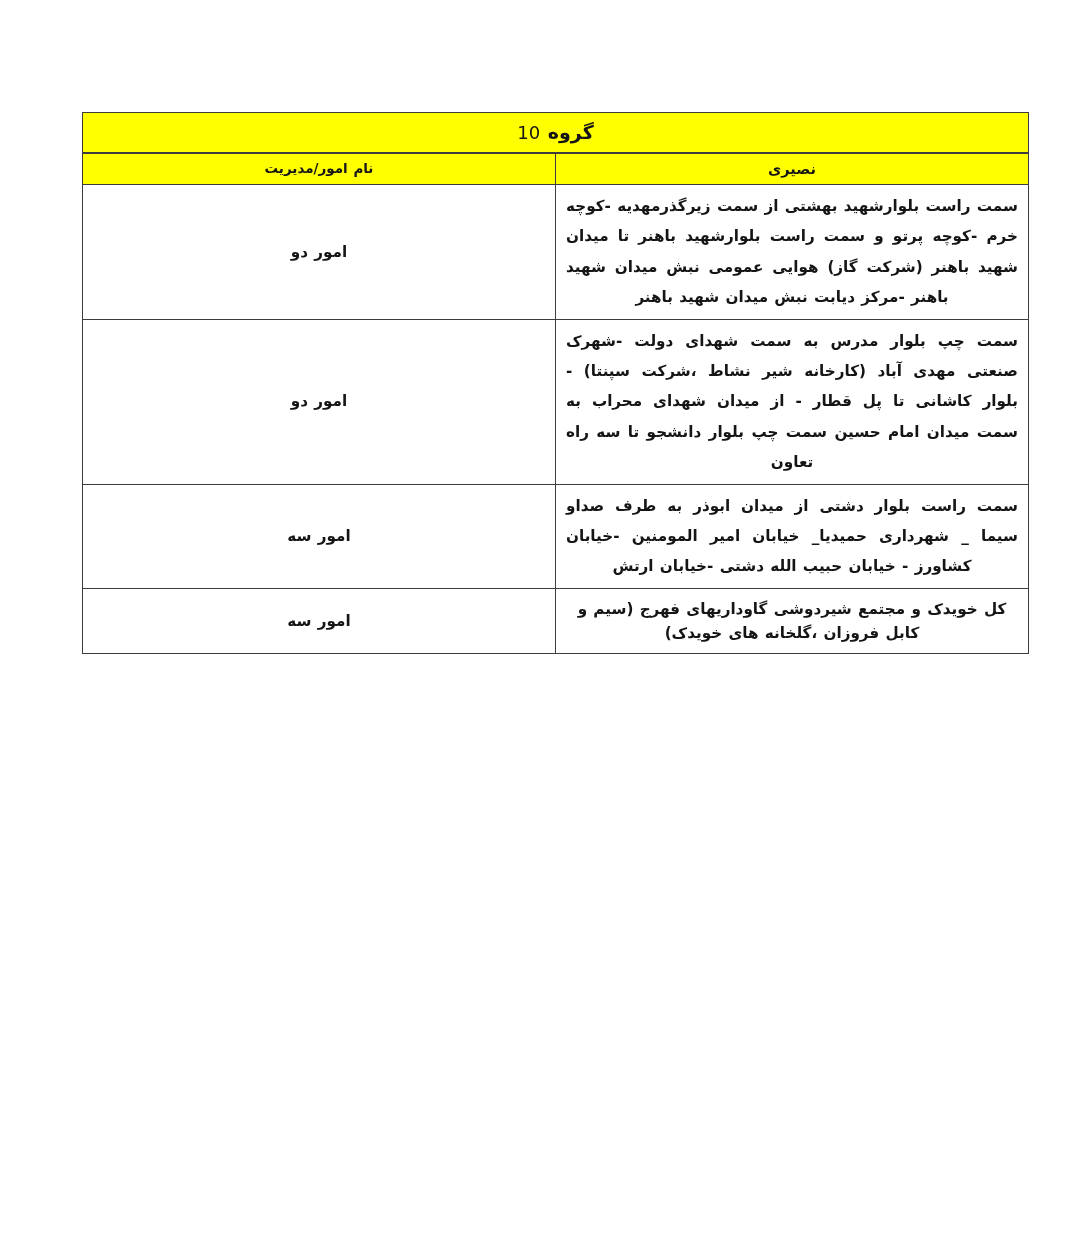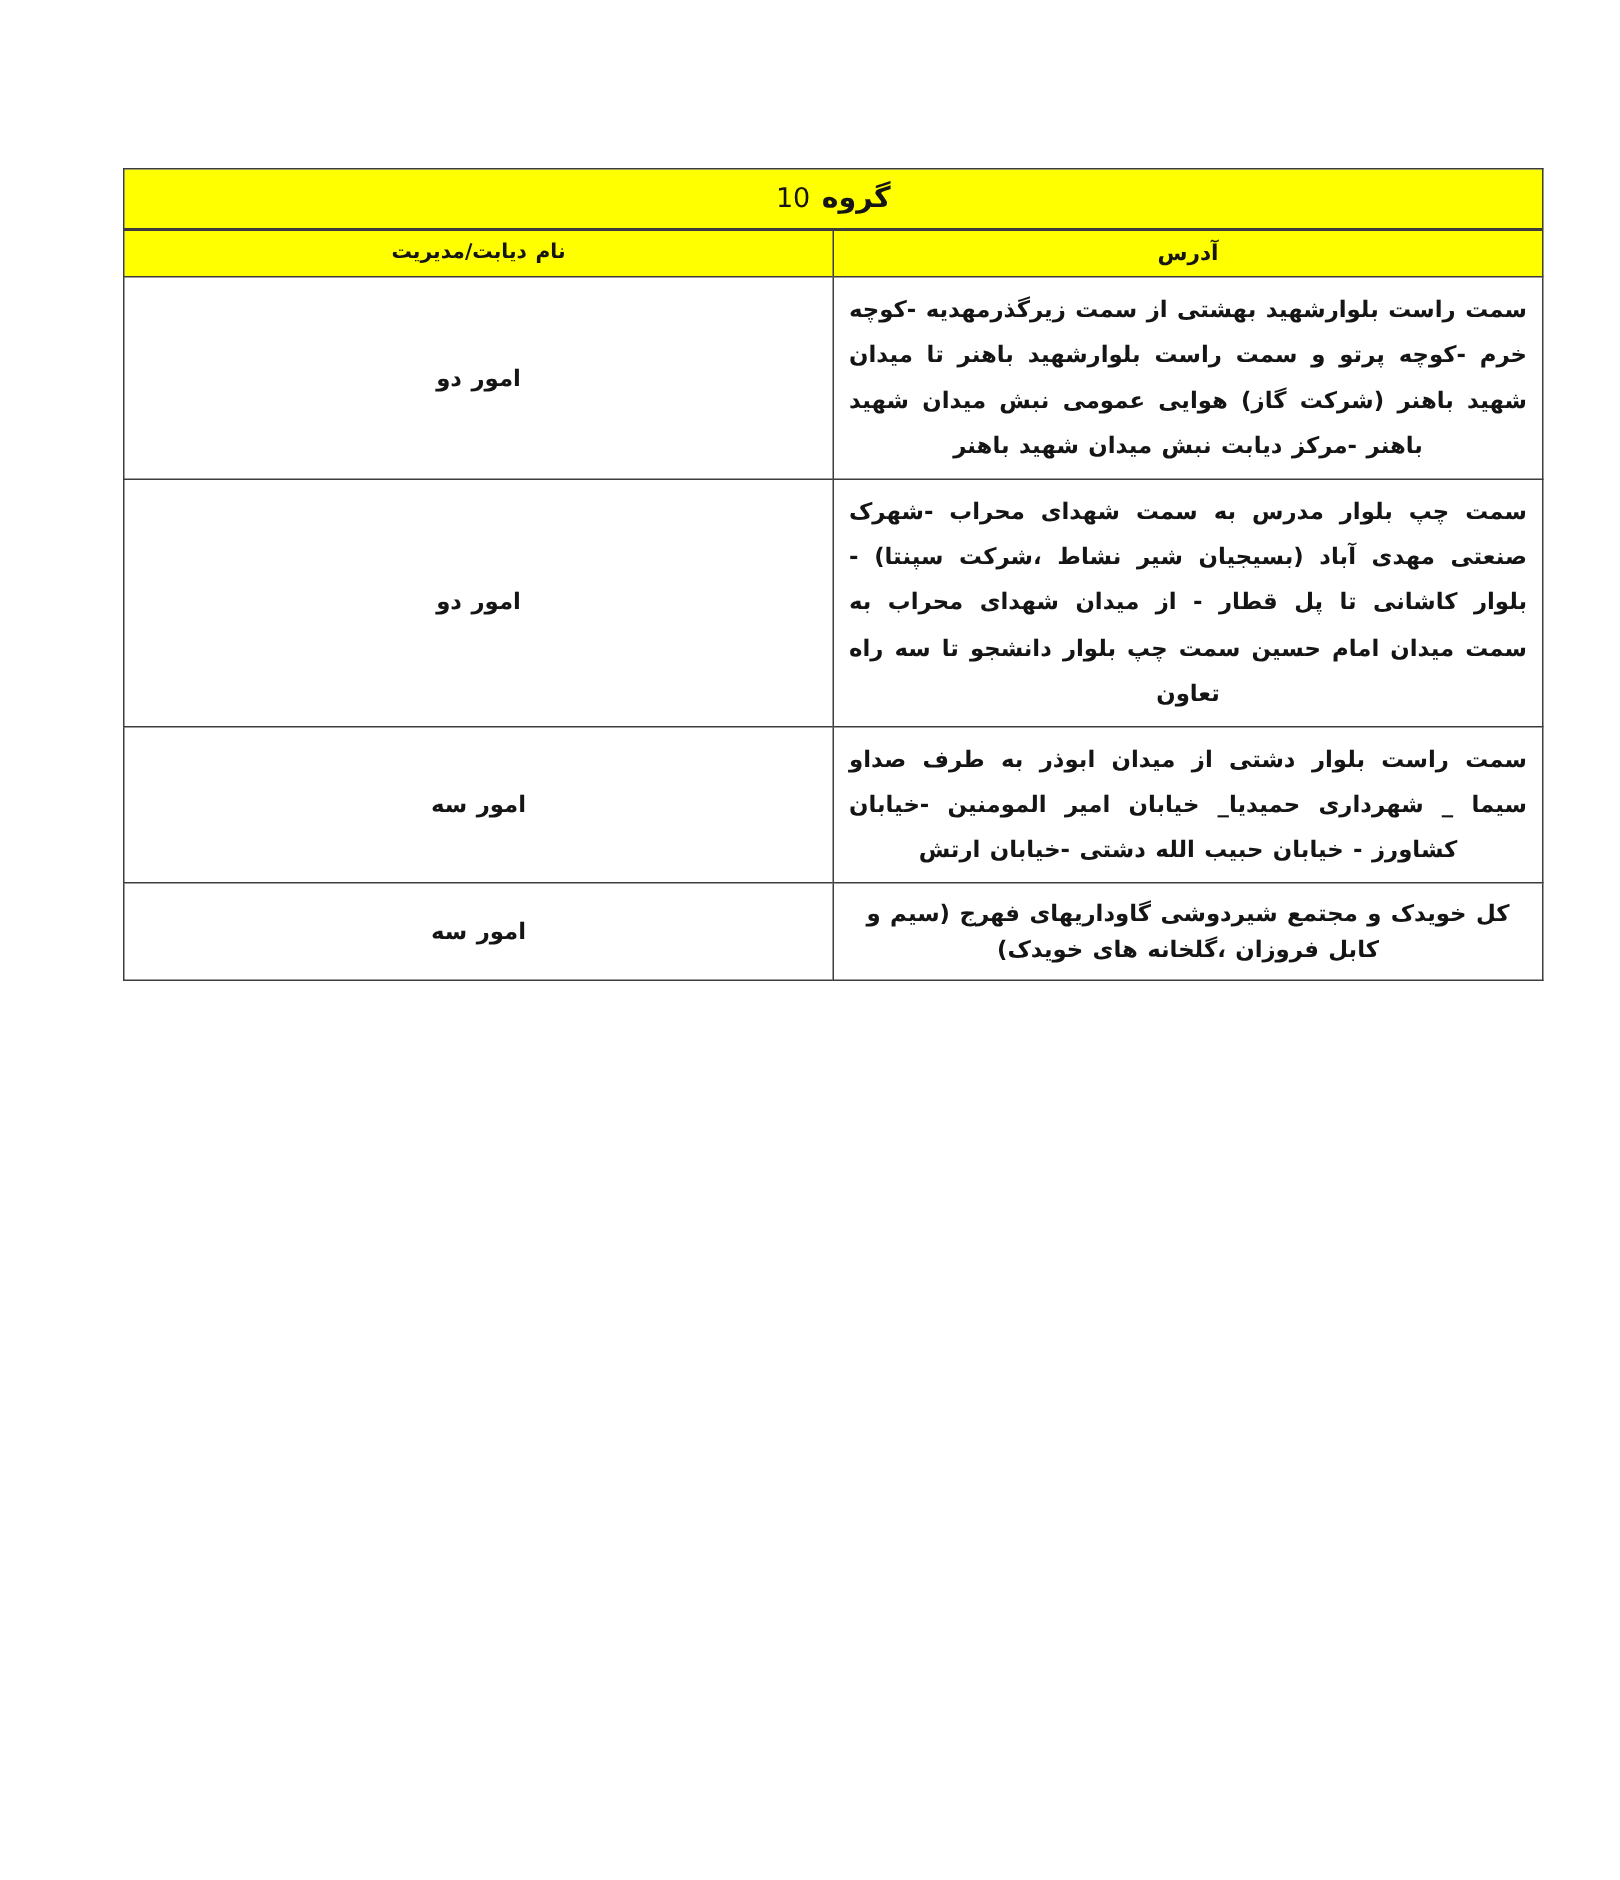--- a/index.html
+++ b/index.html
@@ -108,30 +108,30 @@
   <div class="table-wrap">
     <table class="addr-table">
       <tbody>
         <tr class="group-row">
           <td colspan="2">
             <span>گروه</span>
             <span class="gnum">10</span>
           </td>
         </tr>
         <tr class="head-row">
-          <td class="col-addr">آدرس</td>
-          <td class="col-mgmt">نام دیابت/مدیریت</td>
+          <td class="col-addr">نصیری</td>
+          <td class="col-mgmt">نام امور/مدیریت</td>
         </tr>
 
         <tr class="r-two">
           <td class="col-addr">سمت راست بلوارشهید  بهشتی از سمت زیرگذرمهدیه  -کوچه خرم  -کوچه پرتو و سمت راست بلوارشهید باهنر تا میدان شهید باهنر (شرکت  گاز) هوایی عمومی  نبش میدان شهید باهنر -مرکز دیابت نبش میدان شهید باهنر</td>
           <td class="col-mgmt">امور دو</td>
         </tr>
         <tr class="r-three">
-          <td class="col-addr">سمت چپ بلوار مدرس به سمت شهدای محراب -شهرک صنعتی مهدی آباد (بسیجیان شیر نشاط ،شرکت سپنتا) - بلوار کاشانی تا پل قطار  -  از میدان شهدای محراب به سمت میدان امام حسین سمت چپ بلوار دانشجو تا سه راه تعاون</td>
+          <td class="col-addr">سمت چپ بلوار مدرس به سمت شهدای دولت -شهرک صنعتی مهدی آباد (کارخانه شیر نشاط ،شرکت سپنتا) - بلوار کاشانی تا پل قطار  -  از میدان شهدای محراب به سمت میدان امام حسین سمت چپ بلوار دانشجو تا سه راه تعاون</td>
           <td class="col-mgmt">امور دو</td>
         </tr>
         <tr class="r-two">
           <td class="col-addr">سمت راست بلوار دشتی از میدان ابوذر به طرف صداو سیما _ شهرداری حمیدیا_ خیابان امیر المومنین  -خیابان کشاورز - خیابان حبیب الله دشتی  -خیابان ارتش</td>
           <td class="col-mgmt">امور سه</td>
         </tr>
         <tr class="r-single">
           <td class="col-addr">کل خویدک و مجتمع شیردوشی گاوداریهای فهرج  (سیم و کابل فروزان ،گلخانه های خویدک)</td>
           <td class="col-mgmt">امور سه</td>
         </tr>

